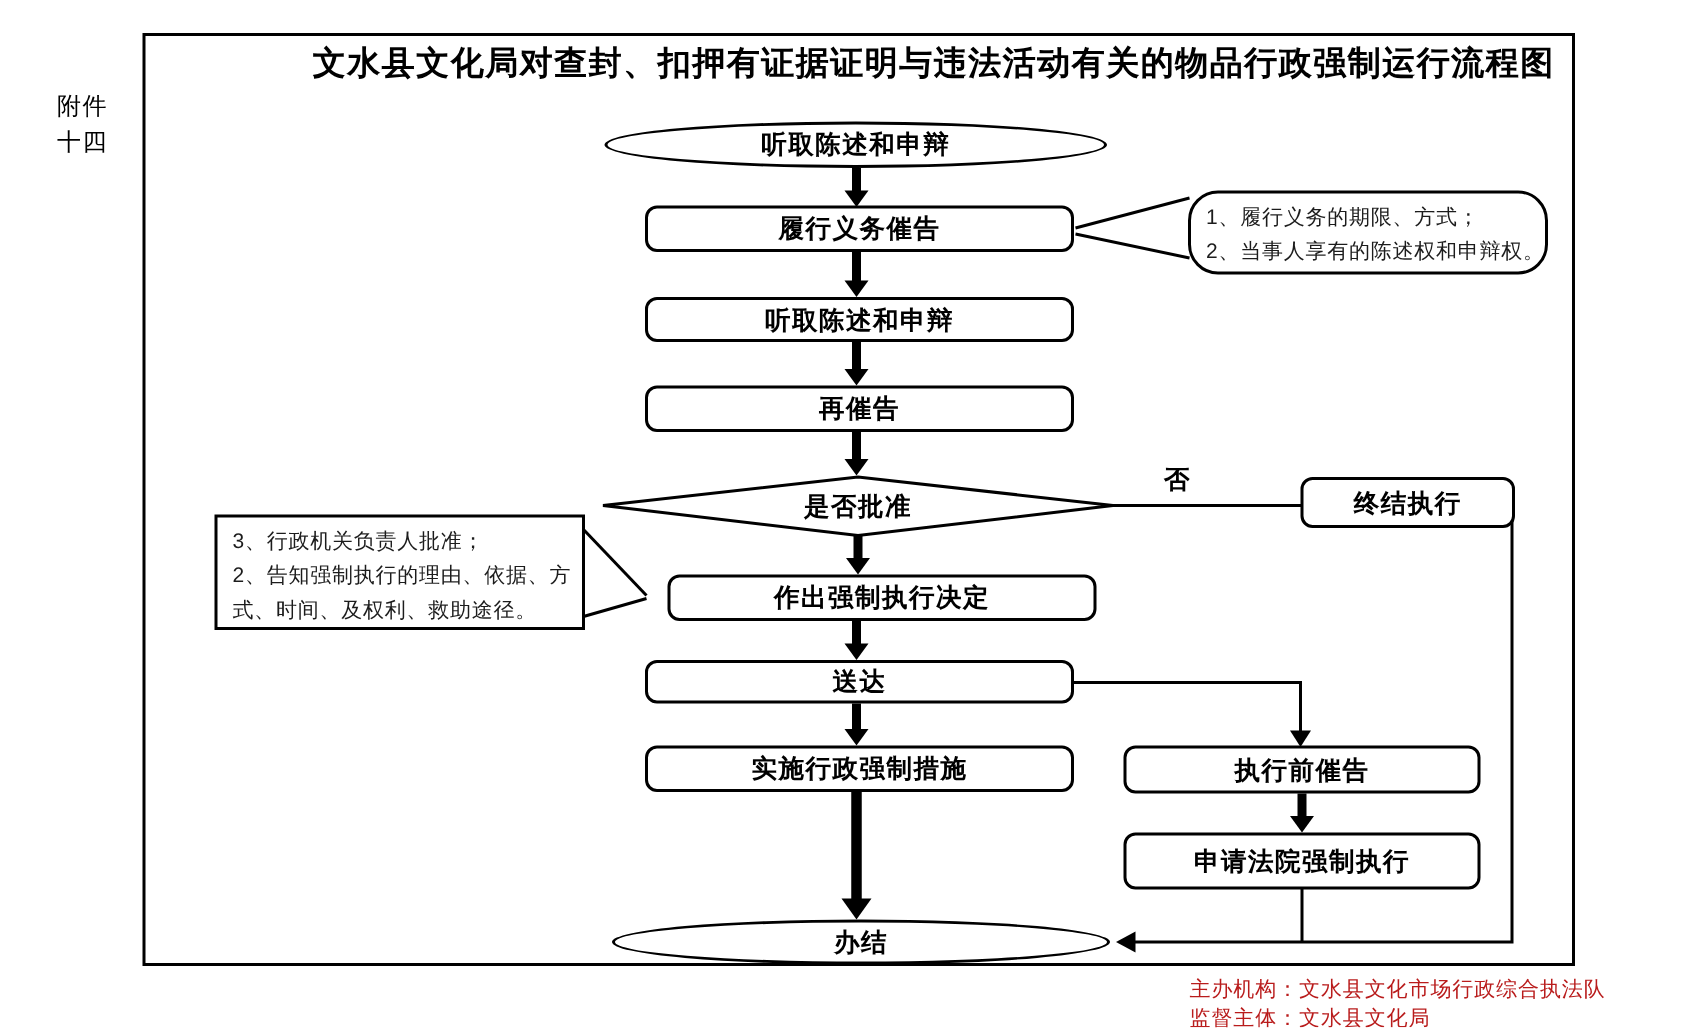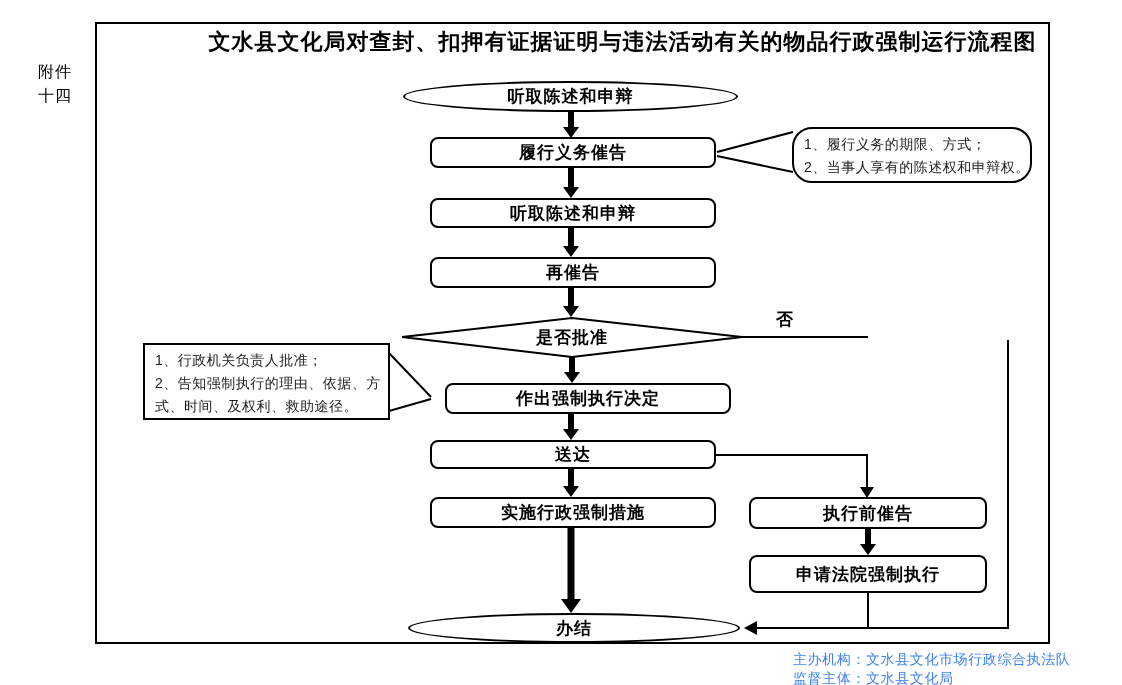--- a/index.html
+++ b/index.html
@@ -91,21 +91,21 @@
     padding: 4px 6px 0 10px;
     letter-spacing: 0.5px;
     white-space: nowrap;
   }
   .callout-right { left: 792px; top: 127px; width: 240px; height: 56px; border-radius: 20px; }
   .callout-left  { left: 143px; top: 343px; width: 247px; height: 77px; }
   .footer-line {
     position: absolute;
     left: 793px;
     font-size: 14px;
-    color: #3b82f6;
+    color: #b91c1c;
     letter-spacing: 0.6px;
     z-index: 2;
     white-space: nowrap;
   }
   .footer-host { top: 651px; }
   .footer-supervisor { top: 670px; }
 </style>
 </head>
 <body>
 
@@ -201,20 +201,23 @@
   <div class="node rect" style="left:430px; top:198px; width:286px; height:30px;">
     <span>听取陈述和申辩</span>
   </div>
 
   <div class="diamond-label">
     <span>是否批准</span>
   </div>
 
   <div class="branch-label">否</div>
 
+  <div class="node rect" style="left:867px; top:318px; width:143px; height:34px;">
+    <span>终结执行</span>
+  </div>
 
   <div class="node rect" style="left:430px; top:383px; width:286px; height:31px;margin-left:15px;">
     <span>作出强制执行决定</span>
   </div>
 
   <div class="node rect" style="left:430px; top:440px; width:286px; height:29px;">
     <span>送达</span>
   </div>
 
   <div class="node rect" style="left:749px; top:497px; width:238px; height:32px;">
@@ -232,21 +235,21 @@
   <div class="node ellipse" style="left:408px; top:613px; width:332px; height:30px;">
     <span>办结</span>
   </div>
 
   <div class="callout callout-right">
     <div>1、履行义务的期限、方式；</div>
     <div>2、当事人享有的陈述权和申辩权。</div>
   </div>
 
   <div class="callout callout-left">
-    <div>1、行政机关负责人批准；</div>
+    <div>3、行政机关负责人批准；</div>
     <div>2、告知强制执行的理由、依据、方</div>
     <div>式、时间、及权利、救助途径。</div>
   </div>
 
   <div class="footer-line footer-host">主办机构：文水县文化市场行政综合执法队</div>
   <div class="footer-line footer-supervisor">监督主体：文水县文化局</div>
 
 </div>
 
 </body></html>

